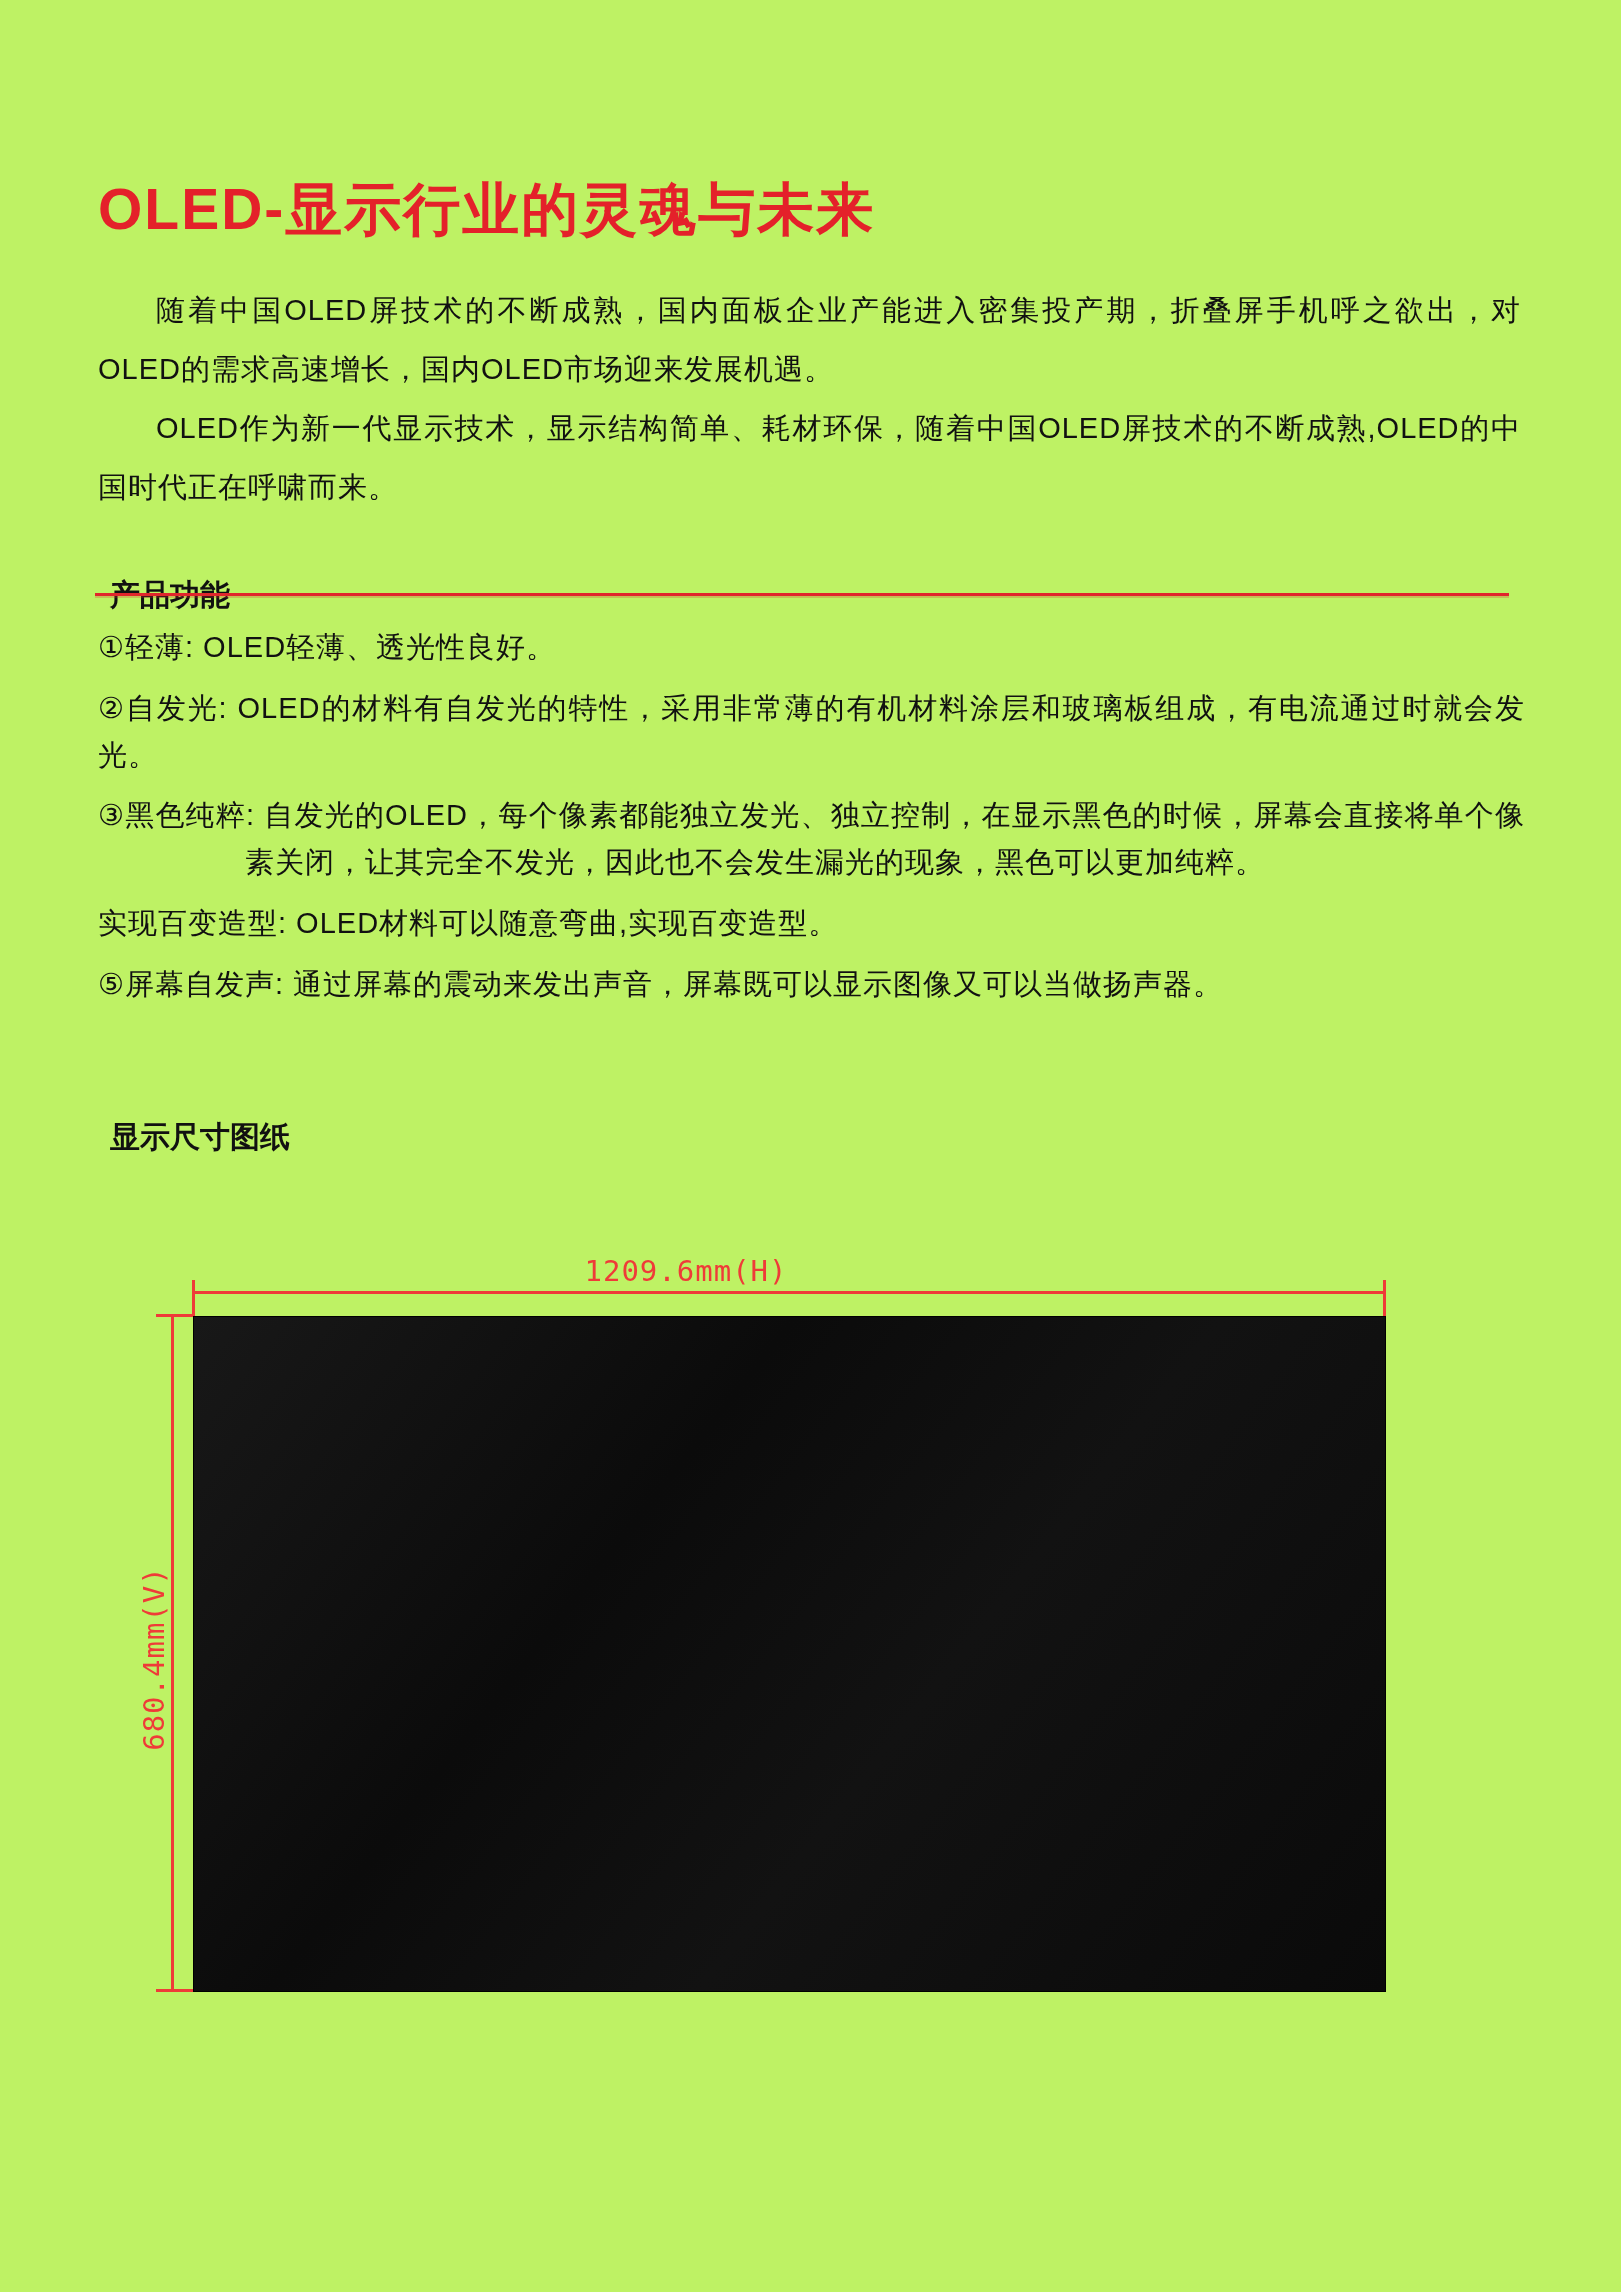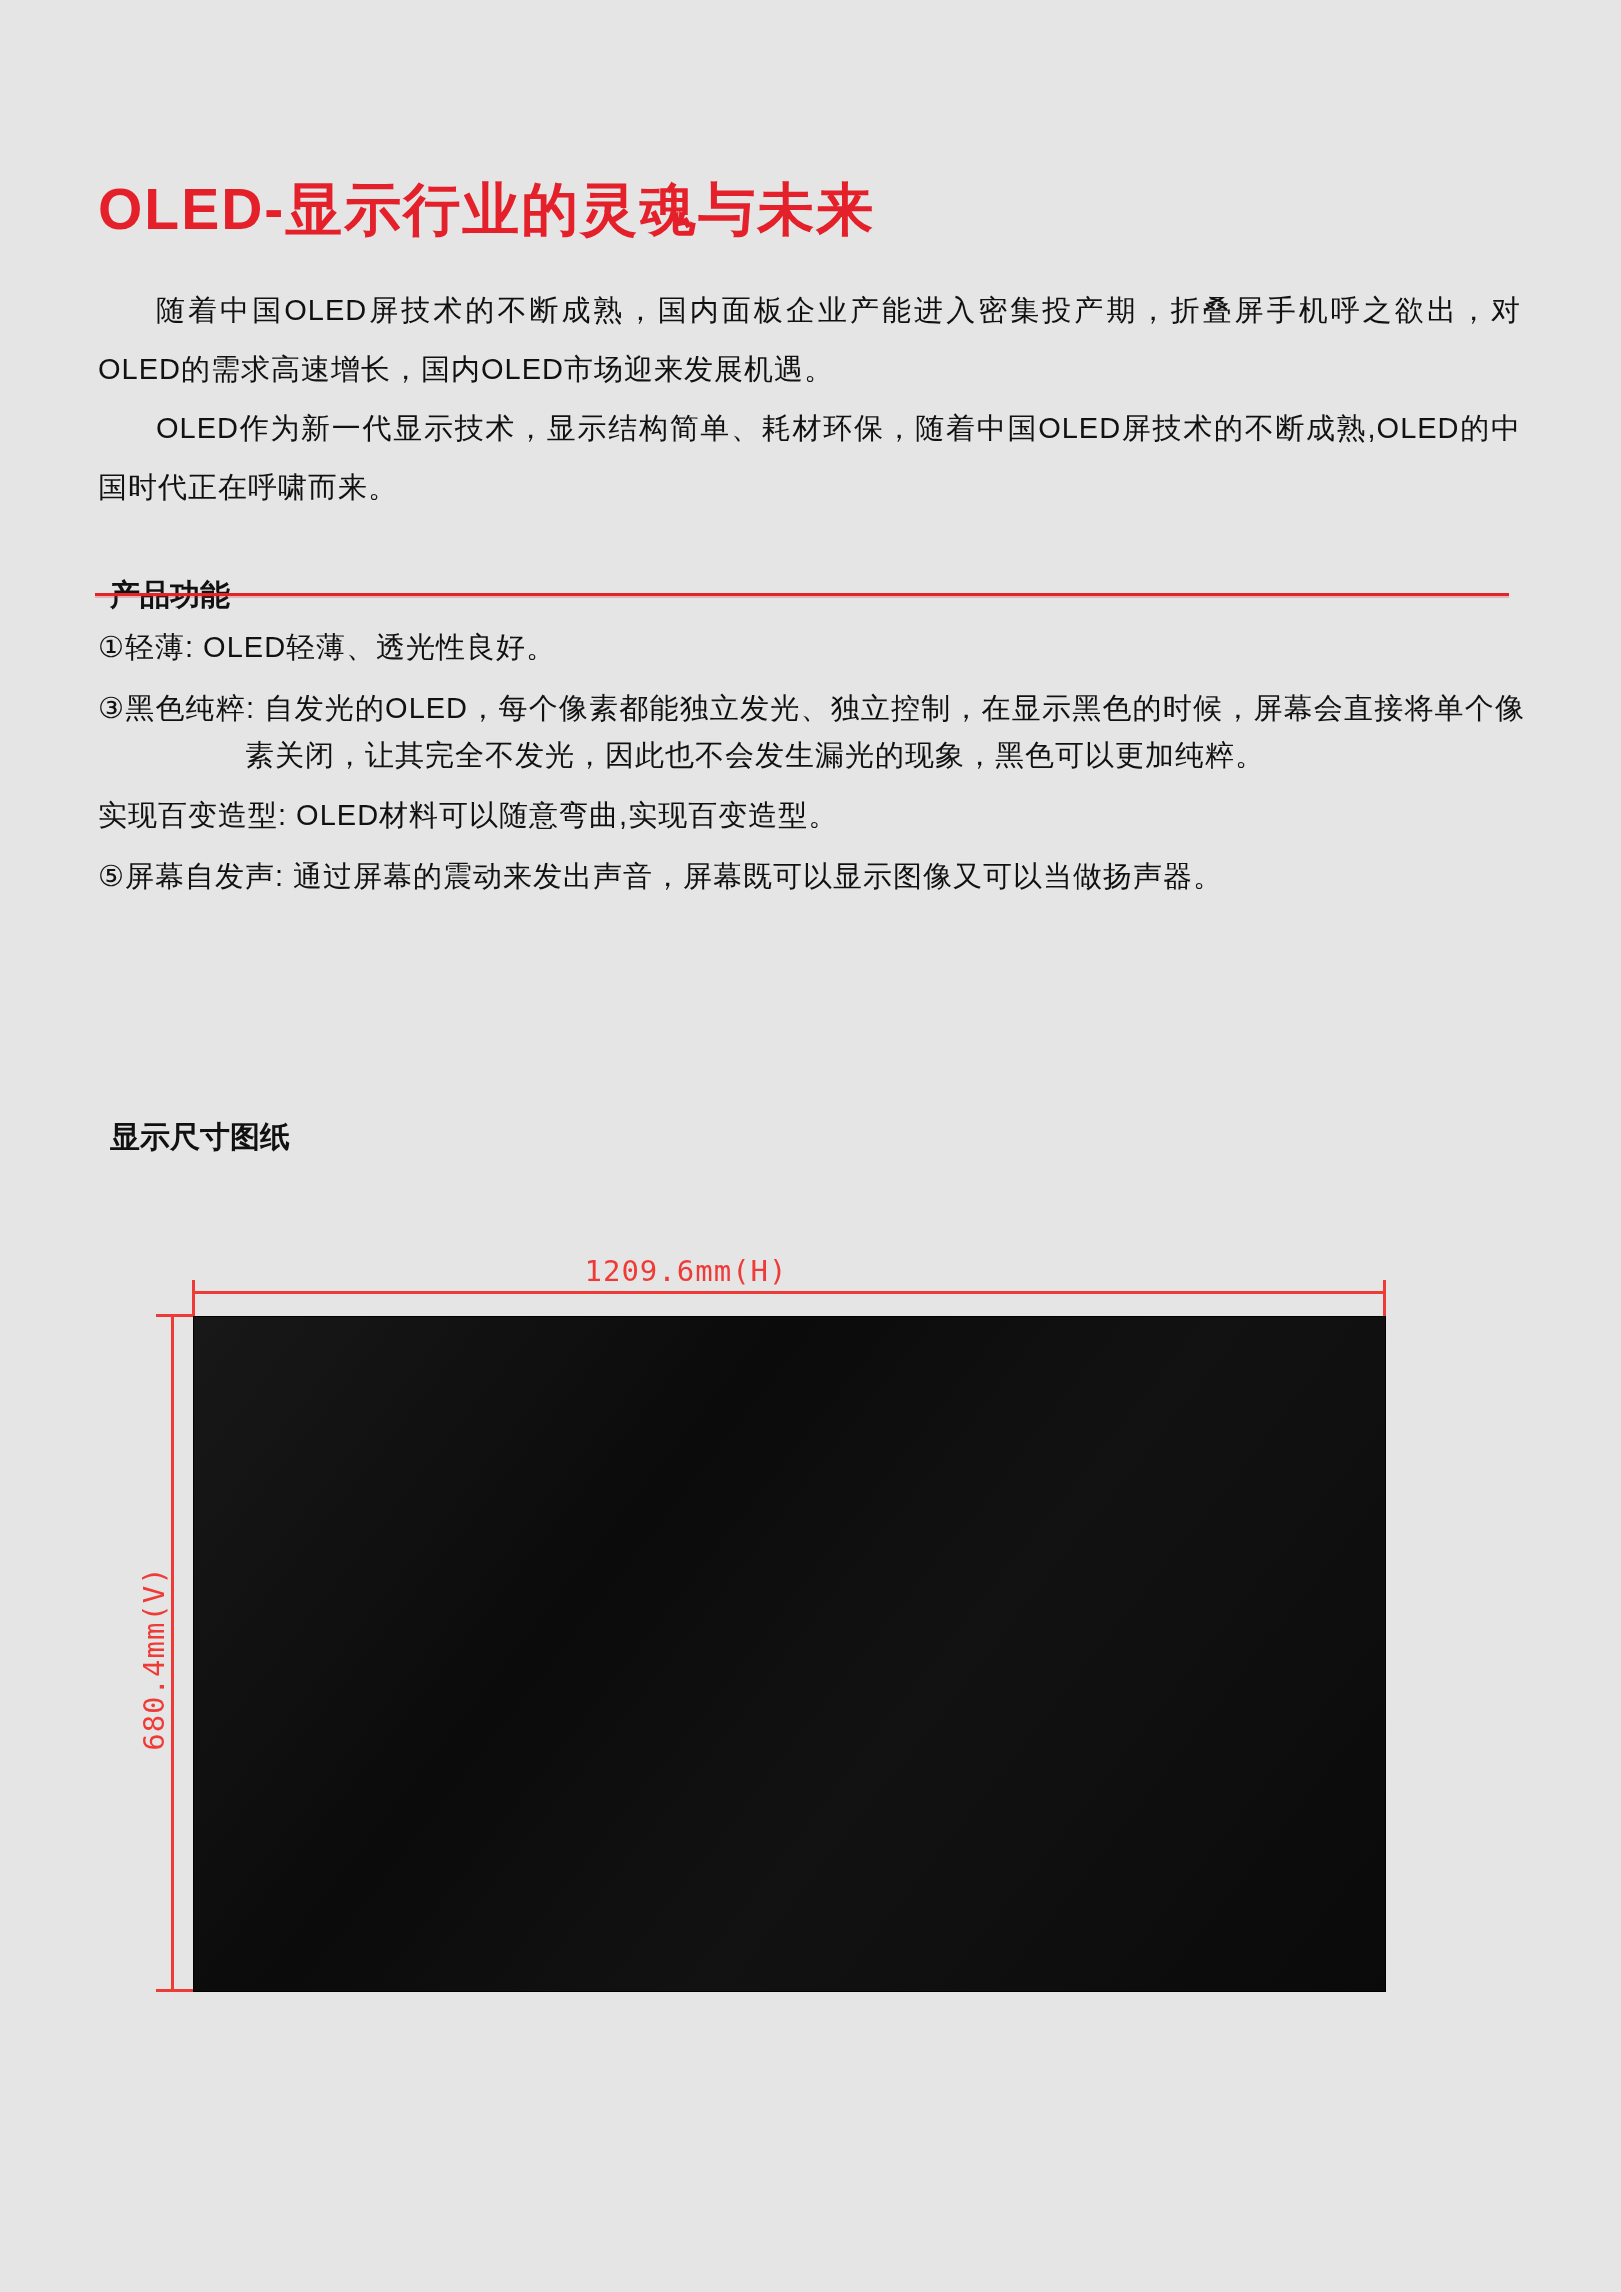--- a/index.html
+++ b/index.html
@@ -5,21 +5,21 @@
   html, body { margin: 0; padding: 0; }
   body {
     width: 1621px; height: 2293px;
     background: #ffffff;
     font-family: "Liberation Sans", "DejaVu Sans", sans-serif;
     color: #111111;
   }
   .page {
     position: relative;
     width: 1621px; height: 2293px;
-    background: #e5e5e5;
+    background: #bef264;
     overflow: hidden;
   }
   .page-title {
     position: absolute;
     left: 98px; top: 176px;
     margin: 0;
     font-size: 57px;
     line-height: 67px;
     font-weight: 800;
     letter-spacing: 2px;
@@ -131,20 +131,21 @@
   <div class="intro">
     <p>随着中国OLED屏技术的不断成熟，国内面板企业产能进入密集投产期，折叠屏手机呼之欲出，对OLED的需求高速增长，国内OLED市场迎来发展机遇。</p>
     <p>OLED作为新一代显示技术，显示结构简单、耗材环保，随着中国OLED屏技术的不断成熟,OLED的中国时代正在呼啸而来。</p>
   </div>
 
   <h2 class="sec-head features-head">产品功能</h2>
   <div class="head-rule"></div>
 
   <div class="features">
     <p>①轻薄: OLED轻薄、透光性良好。</p>
+    <p>②自发光: OLED的材料有自发光的特性，采用非常薄的有机材料涂层和玻璃板组成，有电流通过时就会发光。</p>
     <p class="hang">③黑色纯粹: 自发光的OLED，每个像素都能独立发光、独立控制，在显示黑色的时候，屏幕会直接将单个像素关闭，让其完全不发光，因此也不会发生漏光的现象，黑色可以更加纯粹。</p>
     <p>实现百变造型: OLED材料可以随意弯曲,实现百变造型。</p>
     <p>⑤屏幕自发声: 通过屏幕的震动来发出声音，屏幕既可以显示图像又可以当做扬声器。</p>
   </div>
 
   <h2 class="sec-head dims-head">显示尺寸图纸</h2>
 
   <div>
     <div class="dim-label-h">1209.6mm(H)</div>
     <div class="dim-line-h"></div>

